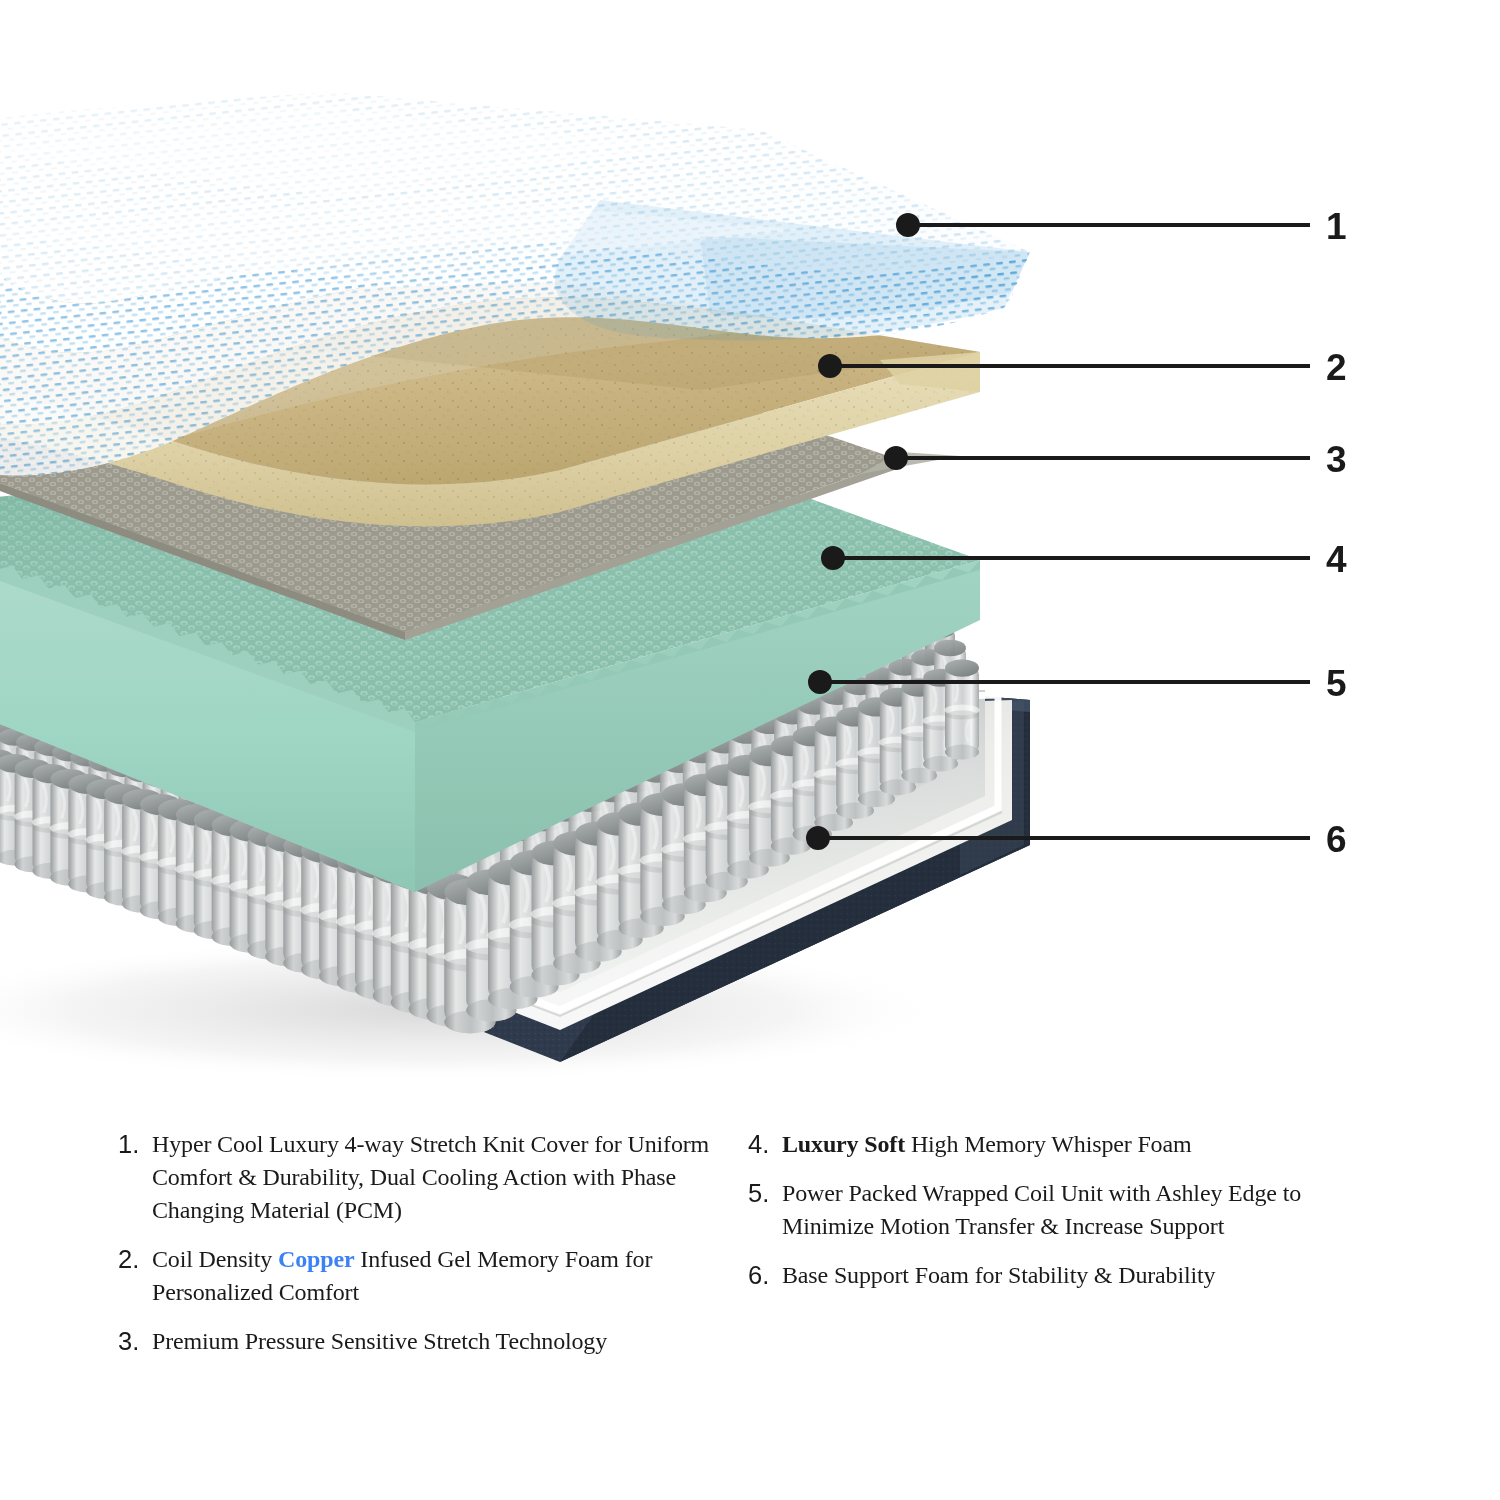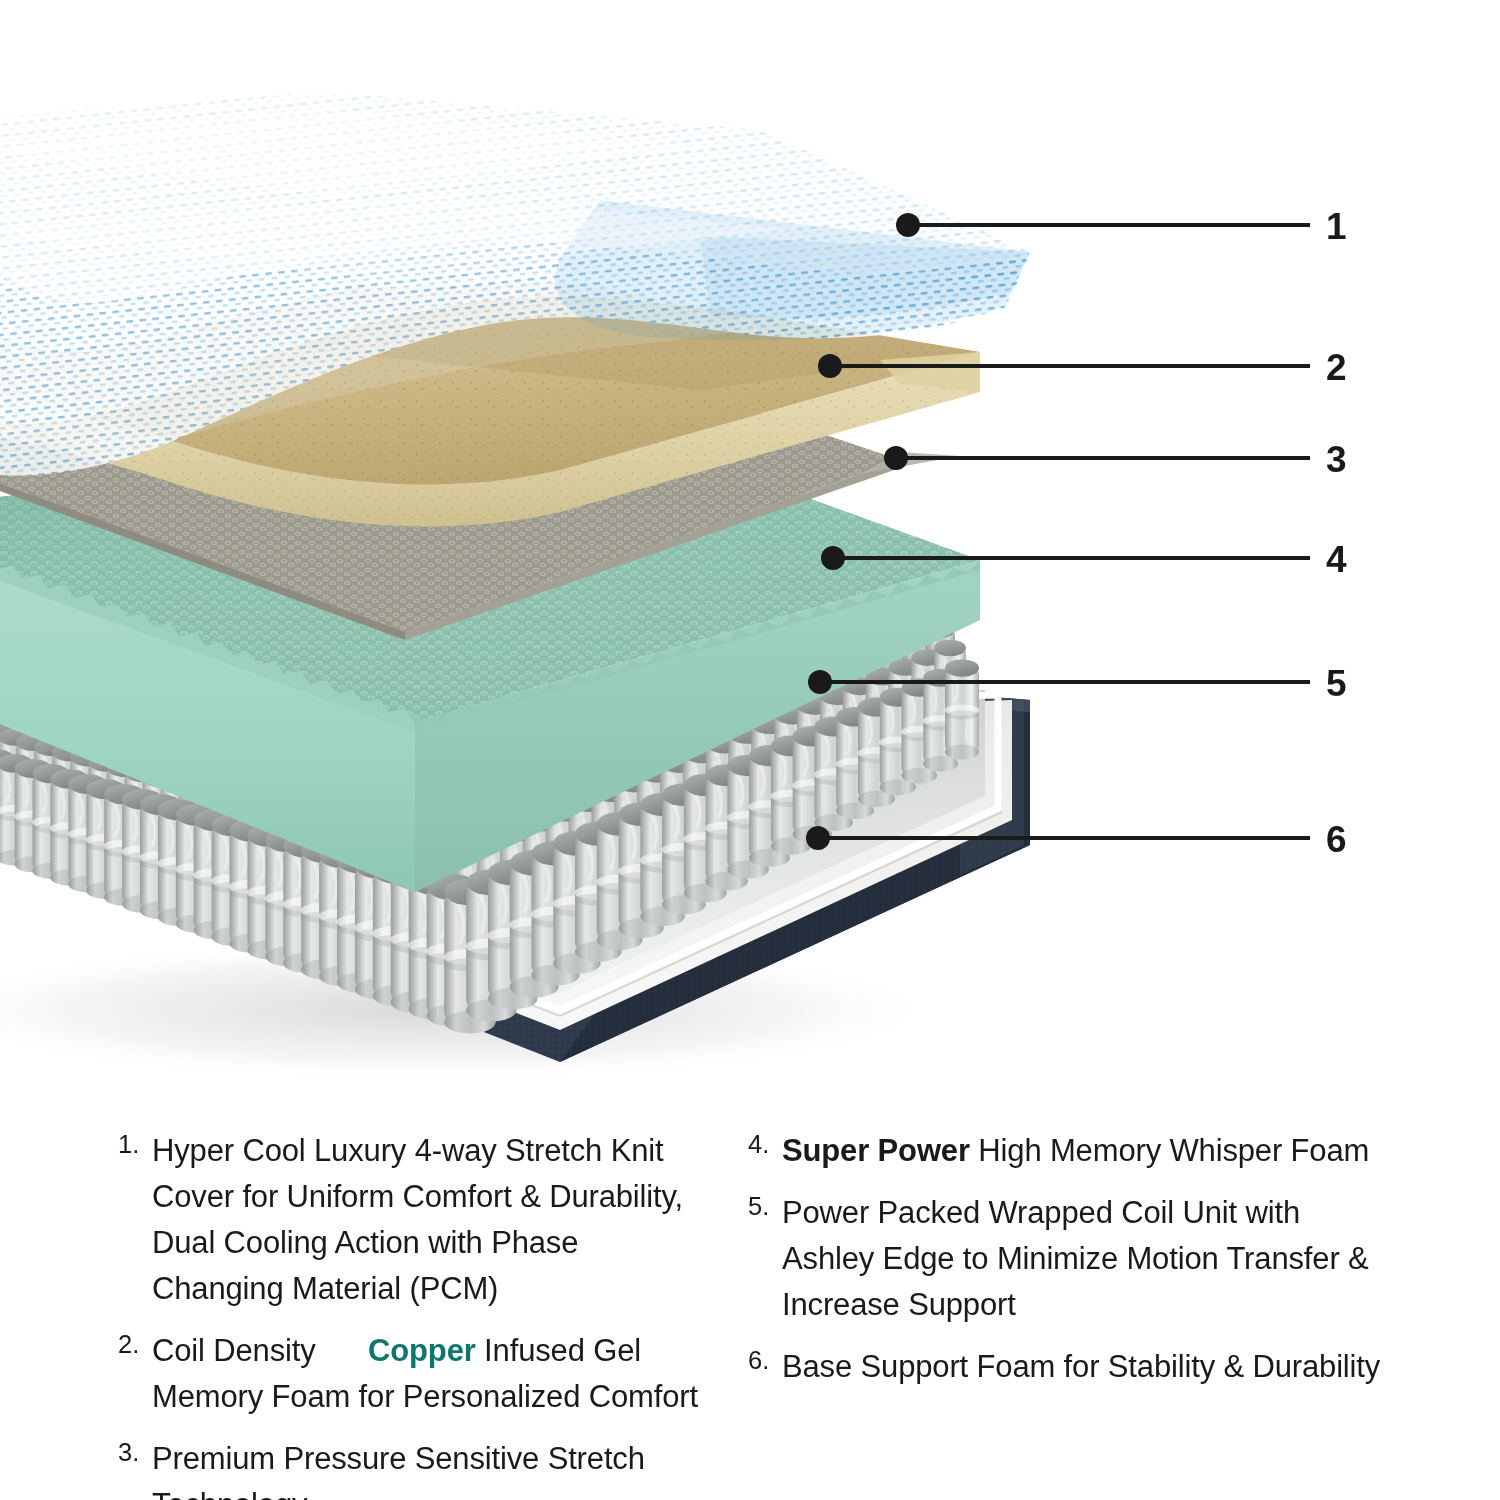--- a/index.html
+++ b/index.html
@@ -52,27 +52,27 @@
   .legend-index {
     flex: 0 0 auto;
     width: 34px;
     font-size: 25.5px;
     line-height: 33px;
     color: #1a1a1a;
     font-family: "Liberation Sans", sans-serif;
   }
   .legend-text {
     flex: 1 1 auto;
-    font-size: 31px;
-    line-height: 46px;
+    font-size: 24px;
+    line-height: 33px;
     color: #1a1a1a;
-    font-family: Liberation Sans, sans-serif;
+    font-family: Liberation Serif, serif;
     letter-spacing: -0.15px;
   }
-  .legend-text .hl-copper { color: #0f766e; font-weight: 700; margin-left: 44px; }
+  .legend-text .hl-copper { color: #3b82f6; font-weight: 700; }
   .legend-text .hl-bold   { font-weight: 700; }
 </style>
 </head>
 <body>
 
 <div id="page">
 
   <div id="diagram">
     <svg viewBox="0 0 1500 1110" xmlns="http://www.w3.org/2000/svg">
       <defs>
@@ -1908,21 +1908,21 @@
           <div class="legend-text"><span>Coil Density </span><span class="hl-copper">Copper</span><span> Infused Gel Memory Foam for Personalized Comfort</span></div>
         </div>
         <div class="legend-item">
           <div class="legend-index">3.</div>
           <div class="legend-text"><span>Premium Pressure Sensitive Stretch Technology</span></div>
         </div>
       </div>
     <div class="legend-col" id="legend-col-right">
         <div class="legend-item">
           <div class="legend-index">4.</div>
-          <div class="legend-text"><span class="hl-bold">Super Power</span><span> High Memory Whisper Foam</span></div>
+          <div class="legend-text"><span class="hl-bold">Luxury Soft</span><span> High Memory Whisper Foam</span></div>
         </div>
         <div class="legend-item">
           <div class="legend-index">5.</div>
           <div class="legend-text"><span>Power Packed Wrapped Coil Unit with Ashley Edge to Minimize Motion Transfer &amp; Increase Support</span></div>
         </div>
         <div class="legend-item">
           <div class="legend-index">6.</div>
           <div class="legend-text"><span>Base Support Foam for Stability &amp; Durability</span></div>
         </div>
       </div>

